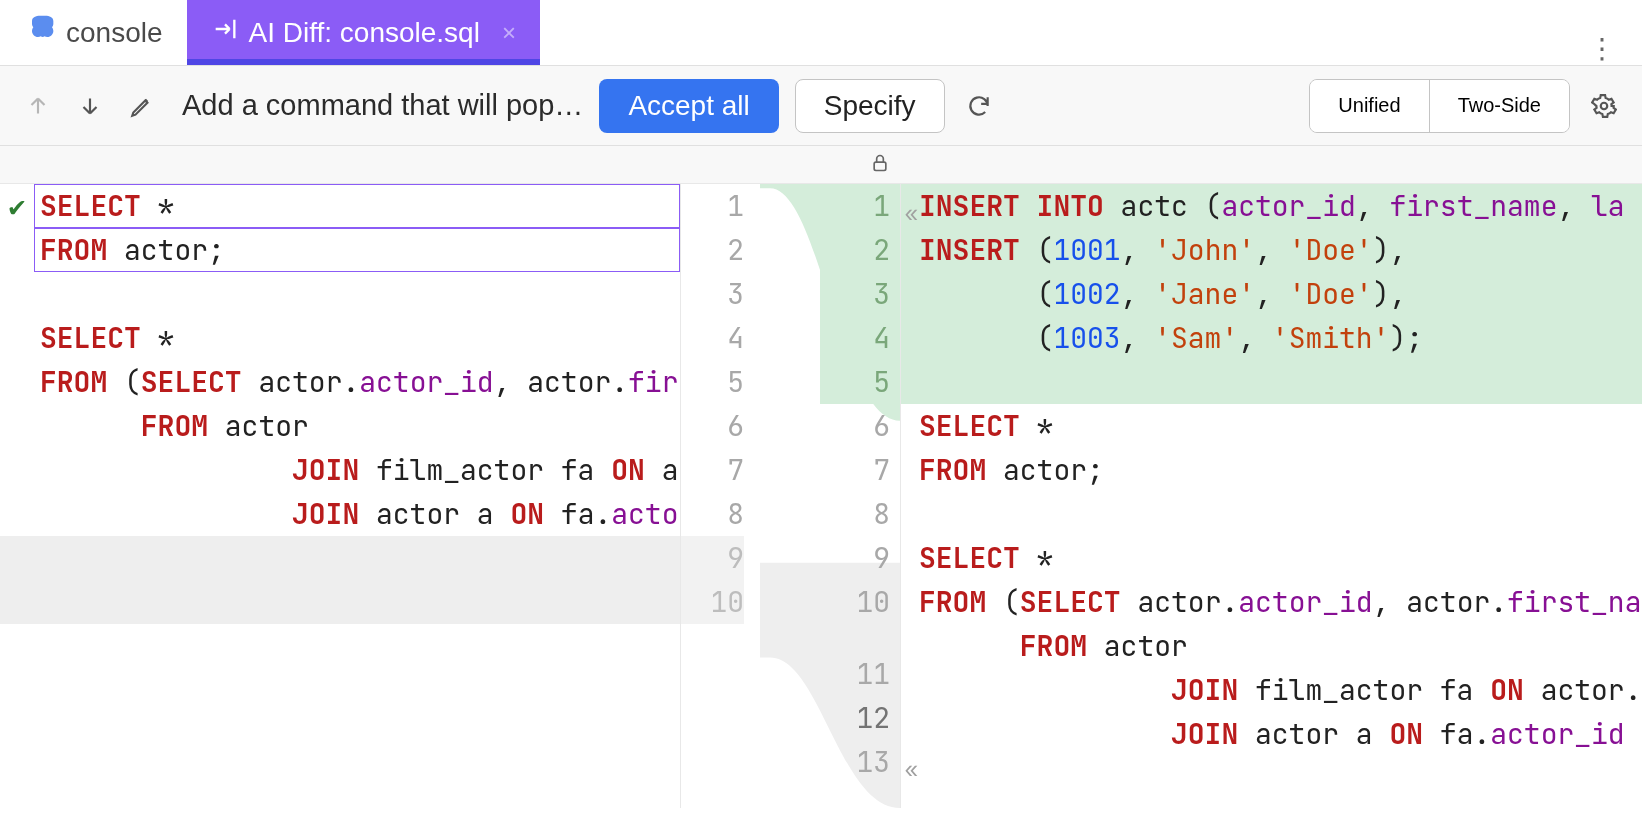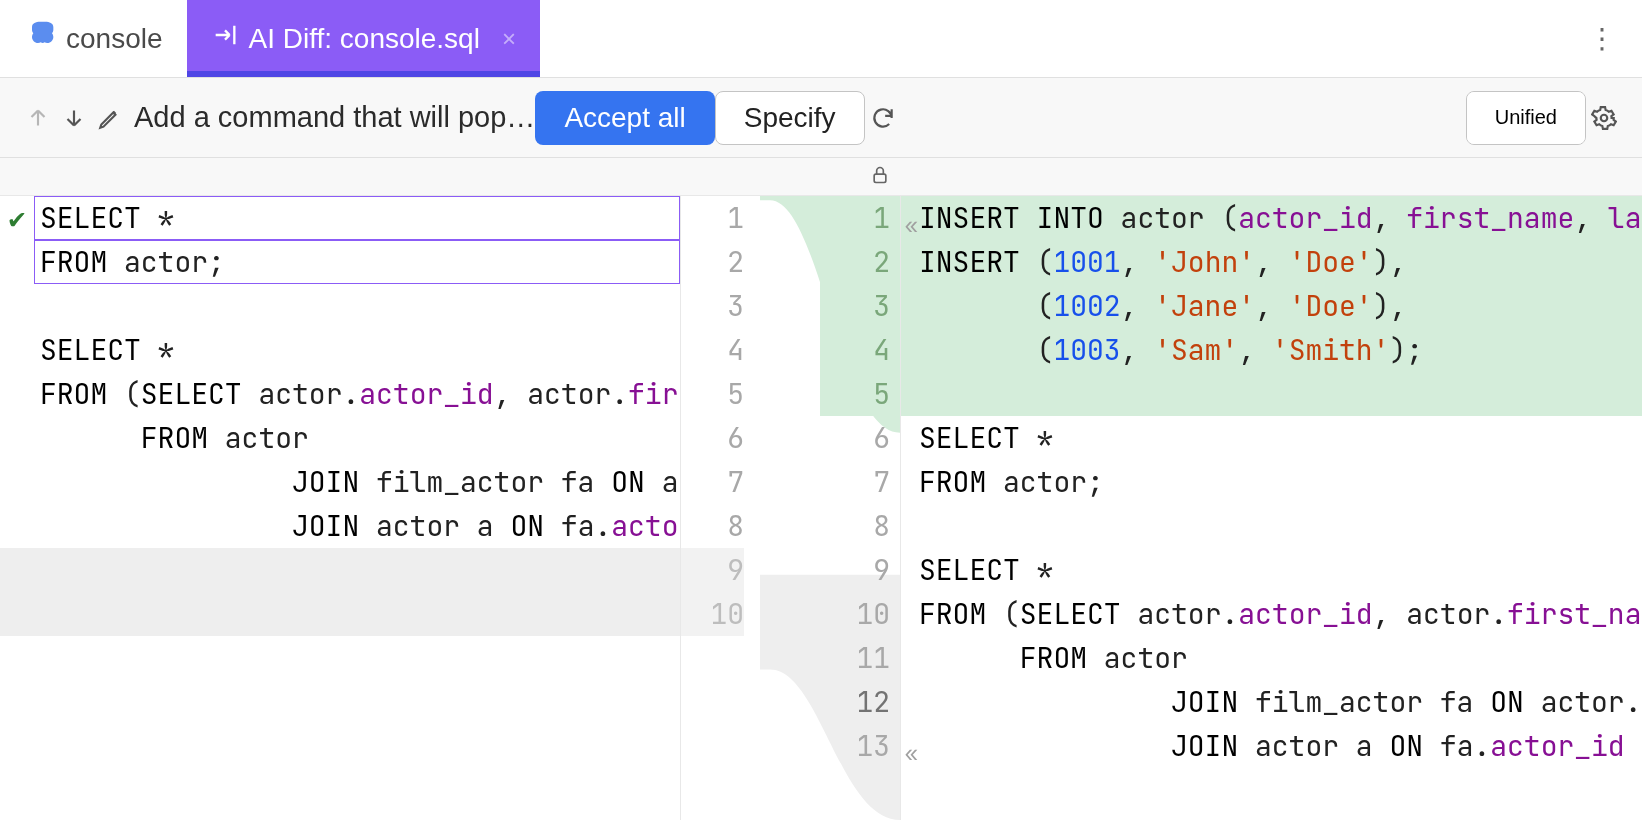--- a/index.html
+++ b/index.html
@@ -6,22 +6,22 @@
 body {
   font-family: -apple-system, BlinkMacSystemFont, "Segoe UI", sans-serif;
   font-size: 16px;
   background: #fff;
   width: 1642px;
   height: 820px;
   overflow: hidden;
 }
 .tabs-bar {
   display: flex;
-  align-items: center;
-  height: 78px;
+  align-items: flex-end;
+  height: 66px;
   border-bottom: 1px solid #e0e0e0;
   position: relative;
 }
 .tab {
   display: flex;
   align-items: center;
   gap: 10px;
   padding: 0 24px;
   height: 100%;
   font-size: 28px;
@@ -54,20 +54,21 @@
   padding: 0 24px;
   color: #666;
   font-size: 28px;
   letter-spacing: 2px;
 }
 .toolbar {
   display: flex;
   align-items: center;
   height: 80px;
   padding: 0 20px;
+  gap: 16px;
   background: #f8f8f8;
   border-bottom: 1px solid #e0e0e0;
 }
 .tb-icon {
   width: 36px;
   height: 36px;
   display: flex;
   align-items: center;
   justify-content: center;
   color: #555;
@@ -182,21 +183,21 @@
   justify-content: center;
 }
 .check-icon { color: #2e7d32; }
 .boxed {
   outline: 1px solid #8b5cf6;
   outline-offset: -1px;
 }
 .green-bg { background: #d4edda; }
 .grey-bg { background: #eeeeee; }
 .grey-gutter { background: #f2f2f2; color:#bdbdbd; }
-.kw { color: #000000; }
+.kw { color: #b91c1c; font-weight: bold; }
 .ident { color: #871094; }
 .str { color: #c2410c; }
 .num { color: #1750eb; }
 .punct { color: #222; }
 .collapse-arrows {
   position: absolute;
   right: 2px;
   color: #a0a0a0;
   font-size: 22px;
   letter-spacing: -4px;
@@ -252,20 +253,21 @@
   <div class="btn btn-primary">Accept all</div>
   <div class="btn btn-secondary">Specify</div>
   <div class="tb-icon">
     <svg viewBox="0 0 24 24" fill="none" stroke-width="2">
         <path d="M20 12a8 8 0 10-2.3 5.6M20 4v6h-6"></path>
       </svg>
   </div>
   <div class="spacer"></div>
   <div class="view-toggle">
     <div class="seg">Unified</div>
+    <div class="seg">Two-Side</div>
   </div>
   <div class="tb-icon">
     <svg viewBox="0 0 24 24" fill="none" stroke-width="2">
         <circle cx="12" cy="12" r="3"></circle>
         <path d="M19 12a7 7 0 00-.2-1.7l2.1-1.6-2-3.4-2.5 1a7 7 0 00-2.9-1.7L13 2h-4l-.5 2.6a7 7 0 00-2.9 1.7l-2.5-1-2 3.4 2.1 1.6A7 7 0 005 12c0 .6.1 1.1.2 1.7l-2.1 1.6 2 3.4 2.5-1a7 7 0 002.9 1.7L11 22h4l.5-2.6a7 7 0 002.9-1.7l2.5 1 2-3.4-2.1-1.6c.1-.6.2-1.1.2-1.7z"></path>
       </svg>
   </div>
 </div>
 
 <div class="lock-bar">
@@ -313,28 +315,28 @@
         <div class="gutter-num green-bg" style="height: 44px; color: rgb(122, 167, 122); position: relative;">1<span class="collapse-arrows" style="position: absolute; right: -24px; top: 8px;">«</span></div>
         <div class="gutter-num green-bg" style="height: 44px; color: rgb(122, 167, 122); position: relative;">2</div>
         <div class="gutter-num green-bg" style="height: 44px; color: rgb(122, 167, 122); position: relative;">3</div>
         <div class="gutter-num green-bg" style="height: 44px; color: rgb(122, 167, 122); position: relative;">4</div>
         <div class="gutter-num green-bg" style="height: 44px; color: rgb(122, 167, 122); position: relative;">5</div>
         <div class="gutter-num" style="height: 44px; color: rgb(168, 168, 168); position: relative;">6</div>
         <div class="gutter-num" style="height: 44px; color: rgb(168, 168, 168); position: relative;">7</div>
         <div class="gutter-num" style="height: 44px; color: rgb(168, 168, 168); position: relative;">8</div>
         <div class="gutter-num" style="height: 44px; color: rgb(168, 168, 168); position: relative;">9</div>
         <div class="gutter-num" style="height: 44px; color: rgb(168, 168, 168); position: relative;">10</div>
-        <div class="gutter-num" style="height: 44px; color: rgb(168, 168, 168); position: relative;">11</div>
+        <div class="gutter-num" style="height: 44px; color: rgb(168, 168, 168); position: relative; margin-top: 28px;">11</div>
         <div class="gutter-num" style="height: 44px; color: #737373; position: relative;">12</div>
         <div class="gutter-num" style="height: 44px; color: rgb(168, 168, 168); position: relative;">13<span class="collapse-arrows" style="position: absolute; right: -24px; top: 8px;">«</span></div>
       </div>
   </div>
   <div class="pane-right">
     <div class="right-code" id="right-code">
-        <div class="code-line green-bg"><span class="kw">INSERT INTO</span><span class="punct"> actor (</span><span class="ident">actor_id</span><span class="punct">, </span><span class="ident">first_name</span><span class="punct">, </span><span class="ident">la</span></div>
+        <div class="code-line green-bg"><span class="kw">INSERT INTO</span><span class="punct"> actc (</span><span class="ident">actor_id</span><span class="punct">, </span><span class="ident">first_name</span><span class="punct">, </span><span class="ident">la</span></div>
         <div class="code-line green-bg"><span class="kw">INSERT</span><span class="punct"> (</span><span class="num">1001</span><span class="punct">, </span><span class="str">'John'</span><span class="punct">, </span><span class="str">'Doe'</span><span class="punct">),</span></div>
         <div class="code-line green-bg"><span class="punct">       (</span><span class="num">1002</span><span class="punct">, </span><span class="str">'Jane'</span><span class="punct">, </span><span class="str">'Doe'</span><span class="punct">),</span></div>
         <div class="code-line green-bg"><span class="punct">       (</span><span class="num">1003</span><span class="punct">, </span><span class="str">'Sam'</span><span class="punct">, </span><span class="str">'Smith'</span><span class="punct">);</span></div>
         <div class="code-line green-bg"></div>
         <div class="code-line"><span class="kw">SELECT</span><span class="punct"> *</span></div>
         <div class="code-line"><span class="kw">FROM</span><span class="punct"> actor;</span></div>
         <div class="code-line"></div>
         <div class="code-line"><span class="kw">SELECT</span><span class="punct"> *</span></div>
         <div class="code-line"><span class="kw">FROM</span><span class="punct"> (</span><span class="kw">SELECT</span><span class="punct"> actor.</span><span class="ident">actor_id</span><span class="punct">, actor.</span><span class="ident">first_na</span></div>
         <div class="code-line"><span class="punct">      </span><span class="kw">FROM</span><span class="punct"> actor</span></div>

